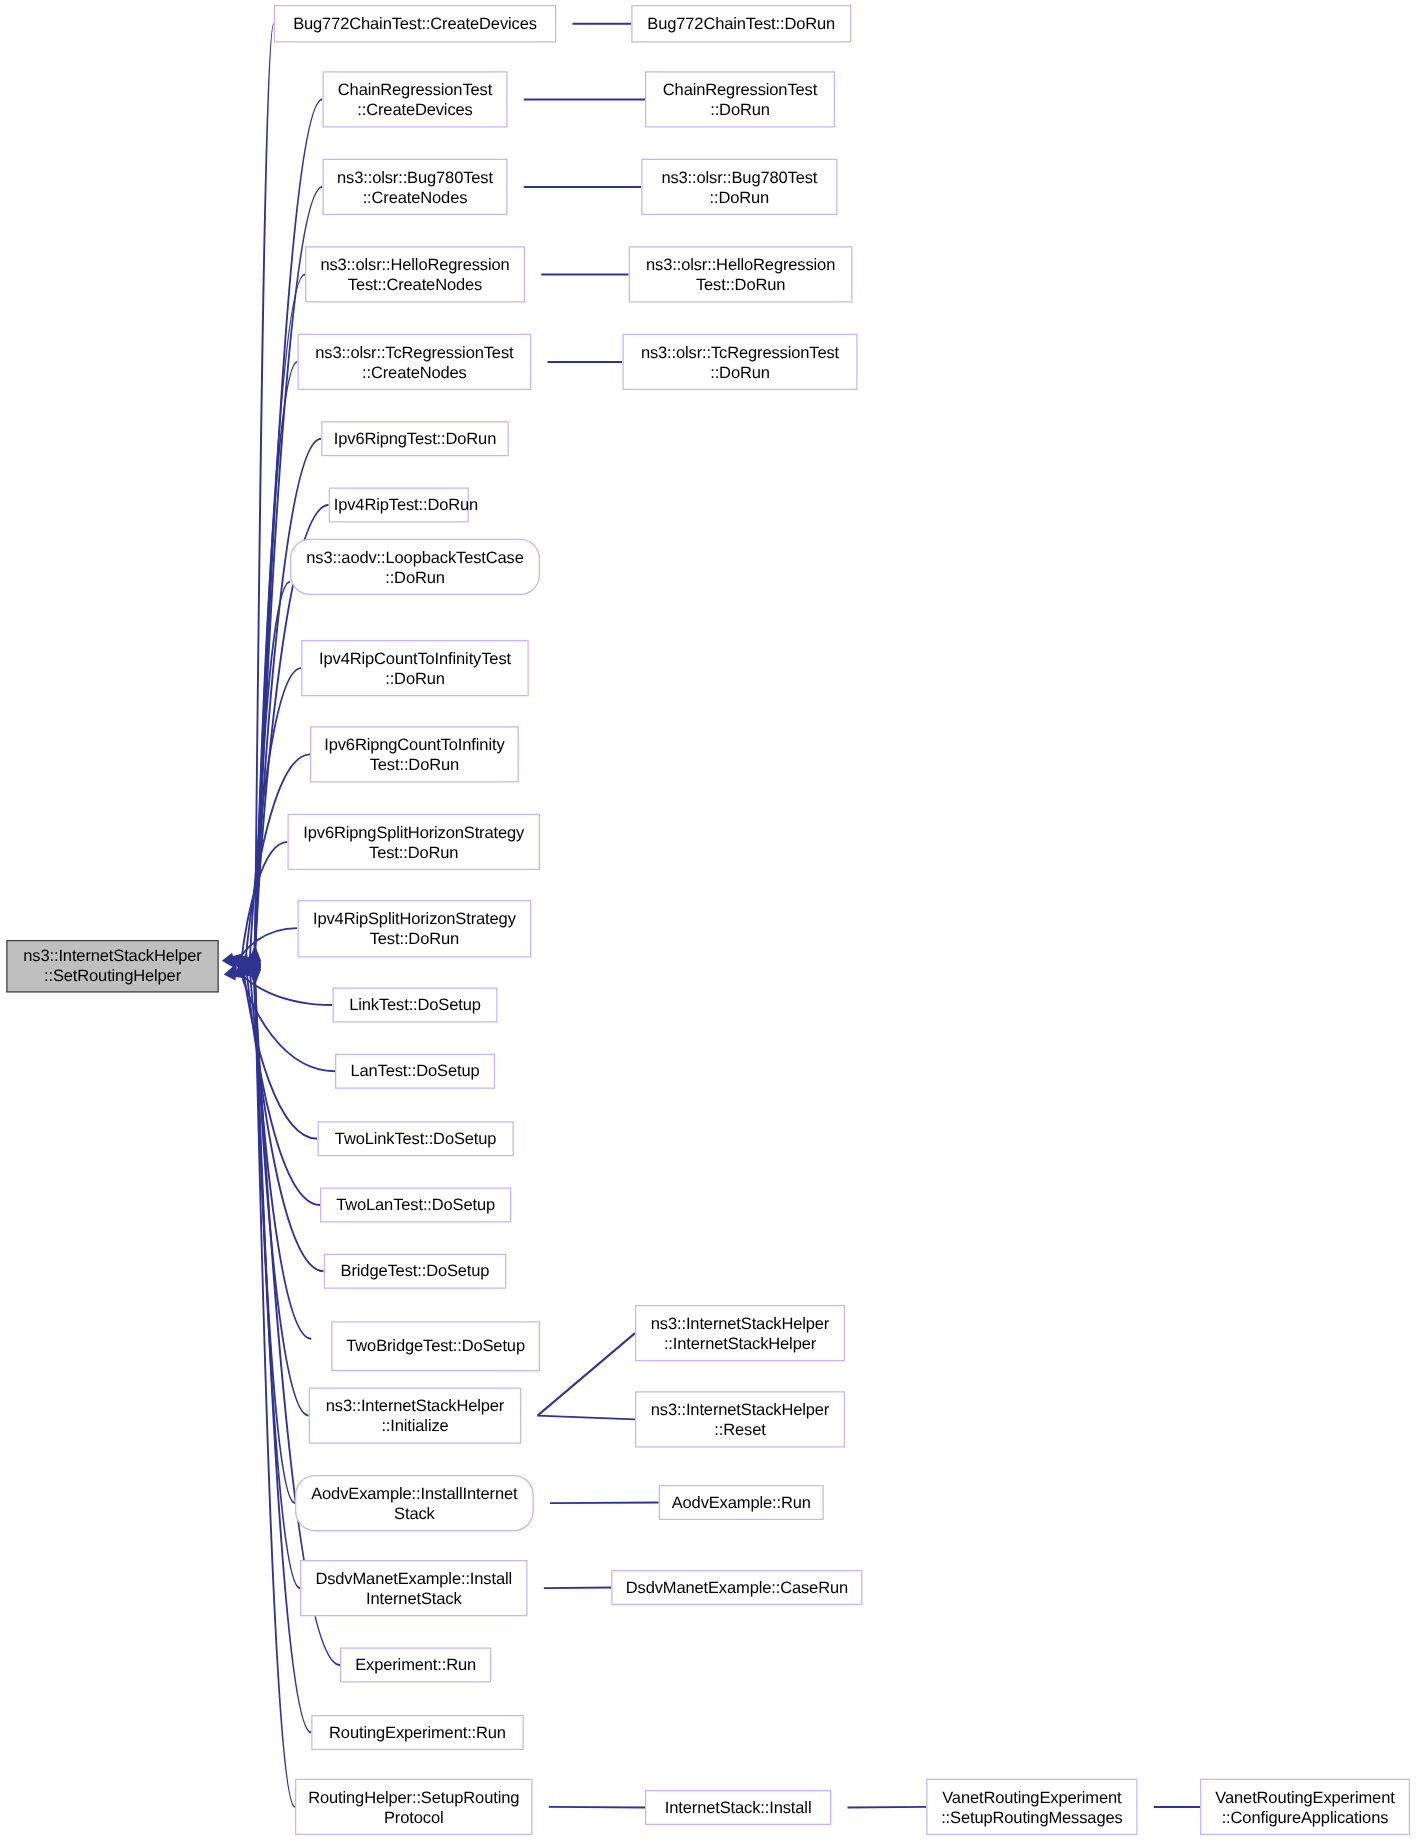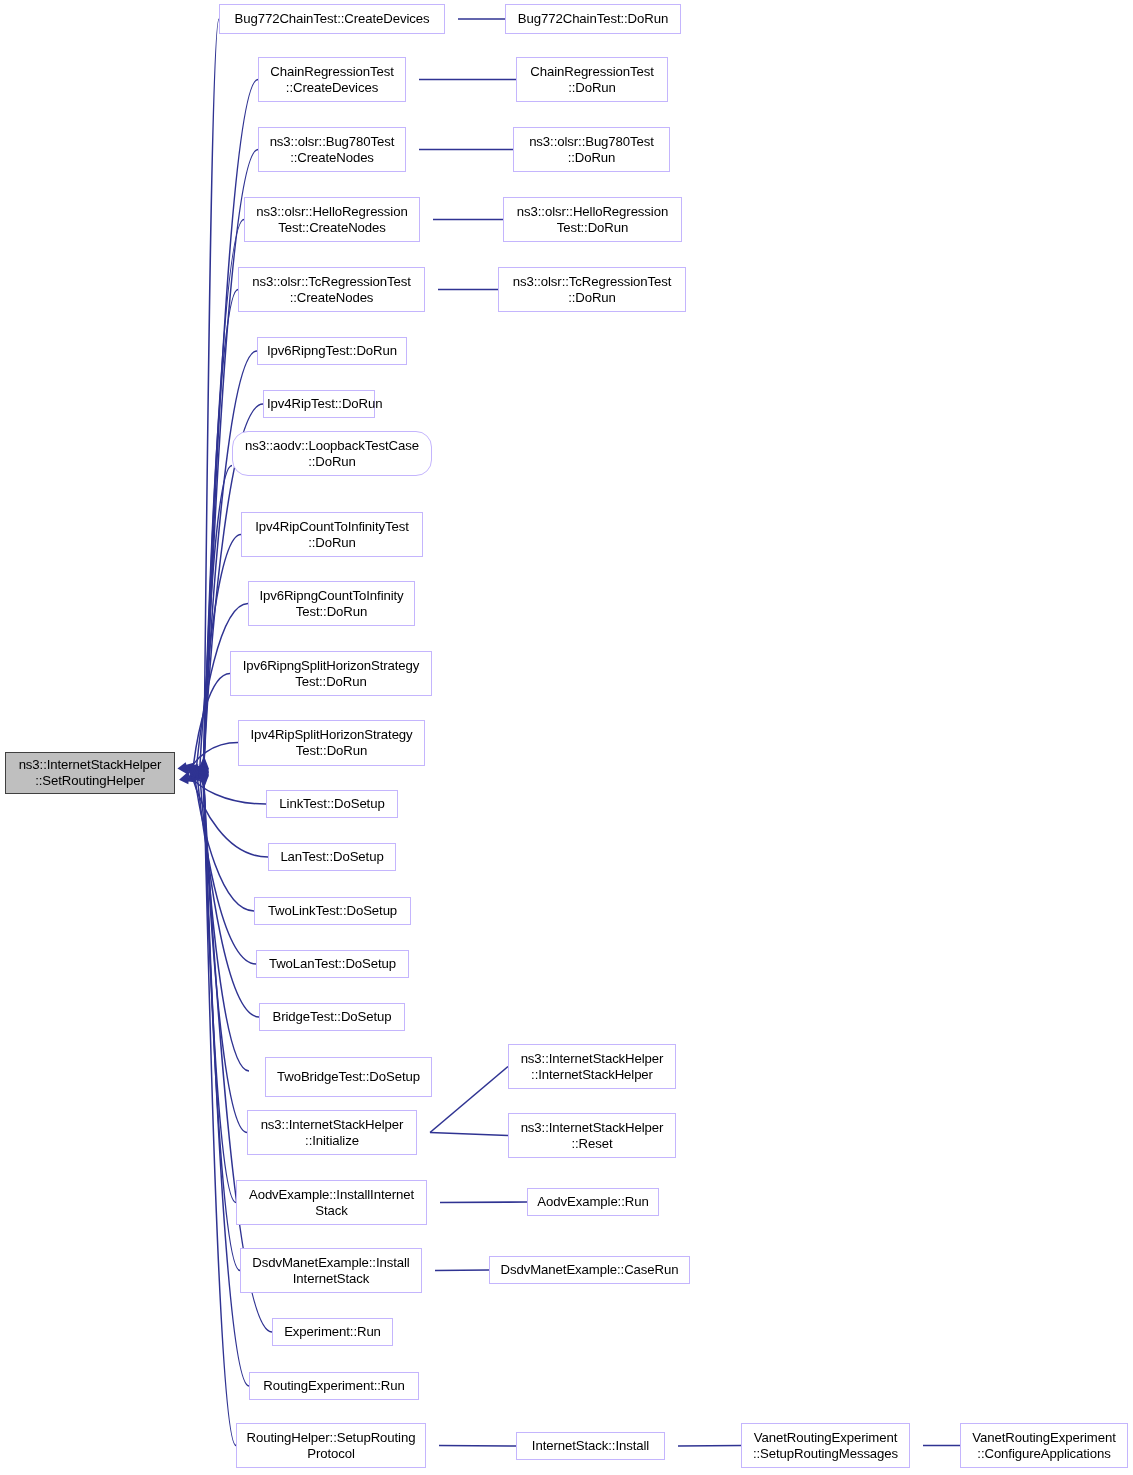--- a/index.html
+++ b/index.html
@@ -171,21 +171,21 @@
       <div class="node-box" style="left: 254px; top: 897px; width: 157px; height: 28px;"><span class="node-label">TwoLinkTest::DoSetup</span></div>
       <div class="node-box" style="left: 256px; top: 950px; width: 153px; height: 28px;"><span class="node-label">TwoLanTest::DoSetup</span></div>
       <div class="node-box" style="left: 259px; top: 1003px; width: 146px; height: 28px;"><span class="node-label">BridgeTest::DoSetup</span></div>
       <div class="node-box" style="left: 249px; top: 1057px; width: 167px; height: 40px; margin-left: 16px;"><span class="node-label">TwoBridgeTest::DoSetup</span></div>
       <div class="node-box" style="left: 247px; top: 1110px; width: 170px; height: 45px;"><span class="node-label">ns3::InternetStackHelper
 ::Initialize</span></div>
       <div class="node-box" style="left: 508px; top: 1044px; width: 168px; height: 45px;"><span class="node-label">ns3::InternetStackHelper
 ::InternetStackHelper</span></div>
       <div class="node-box" style="left: 508px; top: 1113px; width: 168px; height: 45px;"><span class="node-label">ns3::InternetStackHelper
 ::Reset</span></div>
-      <div class="node-box" style="left: 236px; top: 1180px; width: 191px; height: 45px;"><span class="node-label">AodvExample::InstallInternet
+      <div class="node-box" style="left: 236px; top: 1180px; width: 191px; height: 45px; border-radius: 16px;"><span class="node-label">AodvExample::InstallInternet
 Stack</span></div>
       <div class="node-box" style="left: 527px; top: 1188px; width: 132px; height: 28px;"><span class="node-label">AodvExample::Run</span></div>
       <div class="node-box" style="left: 240px; top: 1248px; width: 182px; height: 45px;"><span class="node-label">DsdvManetExample::Install
 InternetStack</span></div>
       <div class="node-box" style="left: 489px; top: 1256px; width: 201px; height: 28px;"><span class="node-label">DsdvManetExample::CaseRun</span></div>
       <div class="node-box" style="left: 272px; top: 1318px; width: 121px; height: 28px;"><span class="node-label">Experiment::Run</span></div>
       <div class="node-box" style="left: 249px; top: 1372px; width: 170px; height: 28px;"><span class="node-label">RoutingExperiment::Run</span></div>
       <div class="node-box" style="left: 236px; top: 1423px; width: 190px; height: 45px;"><span class="node-label">RoutingHelper::SetupRouting
 Protocol</span></div>
       <div class="node-box" style="left: 516px; top: 1432px; width: 149px; height: 28px;"><span class="node-label">InternetStack::Install</span></div>

